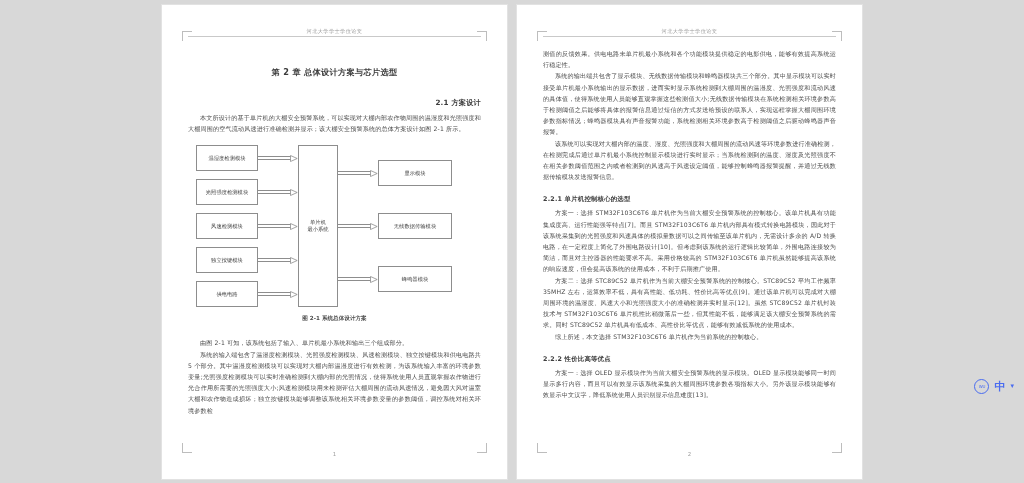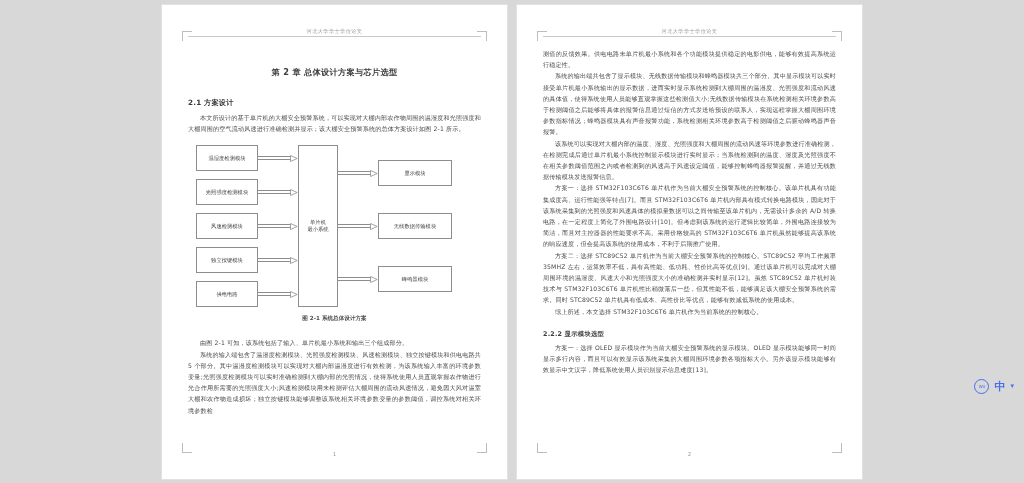--- a/index.html
+++ b/index.html
@@ -85,20 +85,21 @@
     font-family: "DejaVu Sans", "Liberation Sans", sans-serif;
   }
 
   h2.sec {
     font-size: 7.2px;
     font-weight: bold;
     color: #3b3b3b;
     margin: 20px 0 4px 0;
     letter-spacing: .2px;
     font-family: "DejaVu Sans", "Liberation Sans", sans-serif;
+    text-align: right;
   }
   h3.subsec {
     font-size: 6.4px;
     font-weight: bold;
     color: #3f3f3f;
     margin: 13px 0 3px 0;
     letter-spacing: .2px;
     font-family: "DejaVu Sans", "Liberation Sans", sans-serif;
   }
 
@@ -310,26 +311,27 @@
     <div class="crop br" style="right:20px; bottom:26px;"></div>
 
     <div class="hdr">河北大学学士学位论文</div>
     <div class="hdr-rule"></div>
 
     <div class="frame">
       <p class="body noind" style="margin-top:7px;">测值的反馈效果。供电电路未单片机最小系统和各个功能模块提供稳定的电影供电，能够有效提高系统运行稳定性。</p>
       <p class="body">系统的输出端共包含了显示模块、无线数据传输模块和蜂鸣器模块共三个部分。其中显示模块可以实时接受单片机最小系统输出的显示数据，进而实时显示系统检测到大棚周围的温湿度、光照强度和流动风速的具体值，使得系统使用人员能够直观掌握这些检测值大小;无线数据传输模块在系统检测相关环境参数高于检测阈值之后能够将具体的报警信息通过短信的方式发送给预设的联系人，实现远程掌握大棚周围环境参数指标情况；蜂鸣器模块具有声音报警功能，系统检测相关环境参数高于检测阈值之后驱动蜂鸣器声音报警。</p>
       <p class="body">该系统可以实现对大棚内部的温度、湿度、光照强度和大棚周围的流动风速等环境参数进行准确检测，在检测完成后通过单片机最小系统控制显示模块进行实时显示；当系统检测到的温度、湿度及光照强度不在相关参数阈值范围之内或者检测到的风速高于风速设定阈值，能够控制蜂鸣器报警提醒，并通过无线数据传输模块发送报警信息。</p>
 
+      <h3 class="subsec">2.2.1  单片机控制核心的选型</h3>
 
       <p class="body">方案一：选择 STM32F103C6T6 单片机作为当前大棚安全预警系统的控制核心。该单片机具有功能集成度高、运行性能强等特点[7]。而且 STM32F103C6T6 单片机内部具有模式转换电路模块，因此对于该系统采集到的光照强度和风速具体的模拟量数据可以之间传输至该单片机内，无需设计多余的 A/D 转换电路，在一定程度上简化了外围电路设计[10]。但考虑到该系统的运行逻辑比较简单，外围电路连接较为简洁，而且对主控器器的性能要求不高。采用价格较高的 STM32F103C6T6 单片机虽然能够提高该系统的响应速度，但会提高该系统的使用成本，不利于后期推广使用。</p>
       <p class="body">方案二：选择 STC89C52 单片机作为当前大棚安全预警系统的控制核心。STC89C52 平均工作频率 35MHZ 左右，运算效率不低，具有高性能、低功耗、性价比高等优点[9]。通过该单片机可以完成对大棚周围环境的温湿度、风速大小和光照强度大小的准确检测并实时显示[12]。虽然 STC89C52 单片机封装技术与 STM32F103C6T6 单片机性比稍微落后一些，但其性能不低，能够满足该大棚安全预警系统的需求。同时 STC89C52 单片机具有低成本、高性价比等优点，能够有效减低系统的使用成本。</p>
       <p class="body">综上所述，本文选择 STM32F103C6T6 单片机作为当前系统的控制核心。</p>
 
-      <h3 class="subsec">2.2.2  显示模块选型</h3>
+      <h3 class="subsec">2.2.2  性价比高等优点</h3>
       <p class="body">方案一：选择 OLED 显示模块作为当前大棚安全预警系统的显示模块。OLED 显示模块能够同一时间显示多行内容，而且可以有效显示该系统采集的大棚周围环境参数各项指标大小。另外该显示模块能够有效显示中文汉字，降低系统使用人员识别显示信息难度[13]。</p>
     </div>
 
     <div class="pagenum">2</div>
   </div>
 
   <div id="ime">
     <div class="logo">WU</div>
     <div class="zh">中</div>
     <div class="caret">▾</div>

